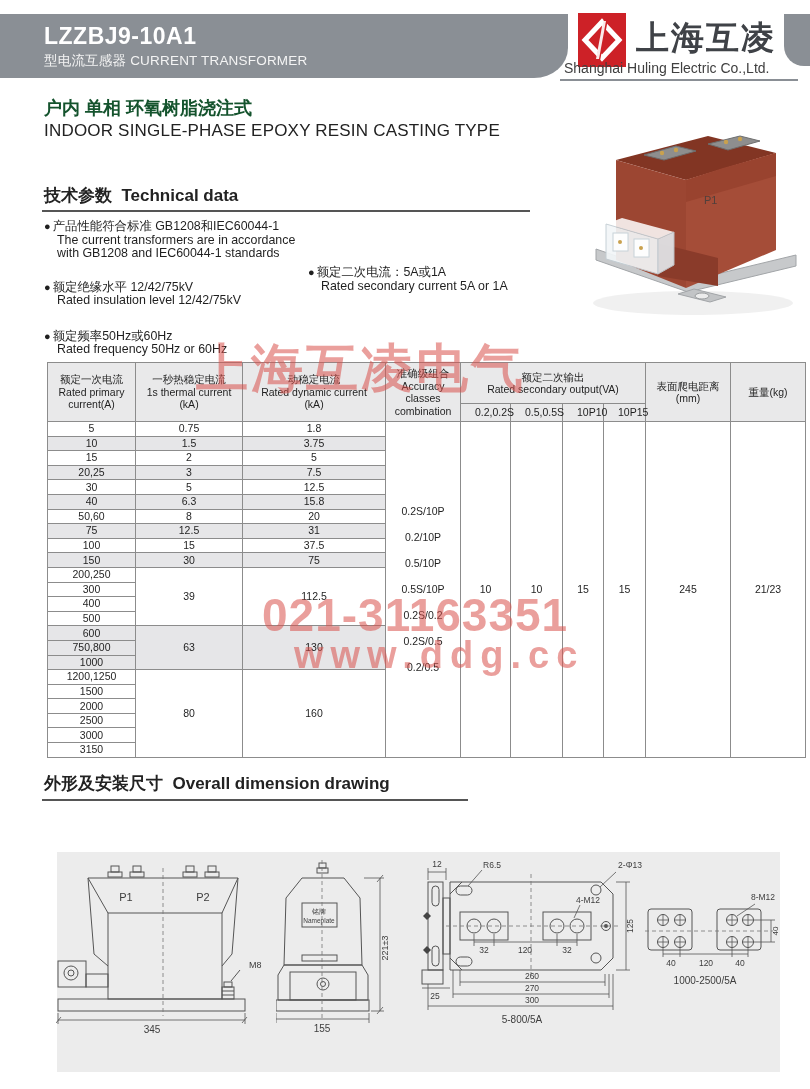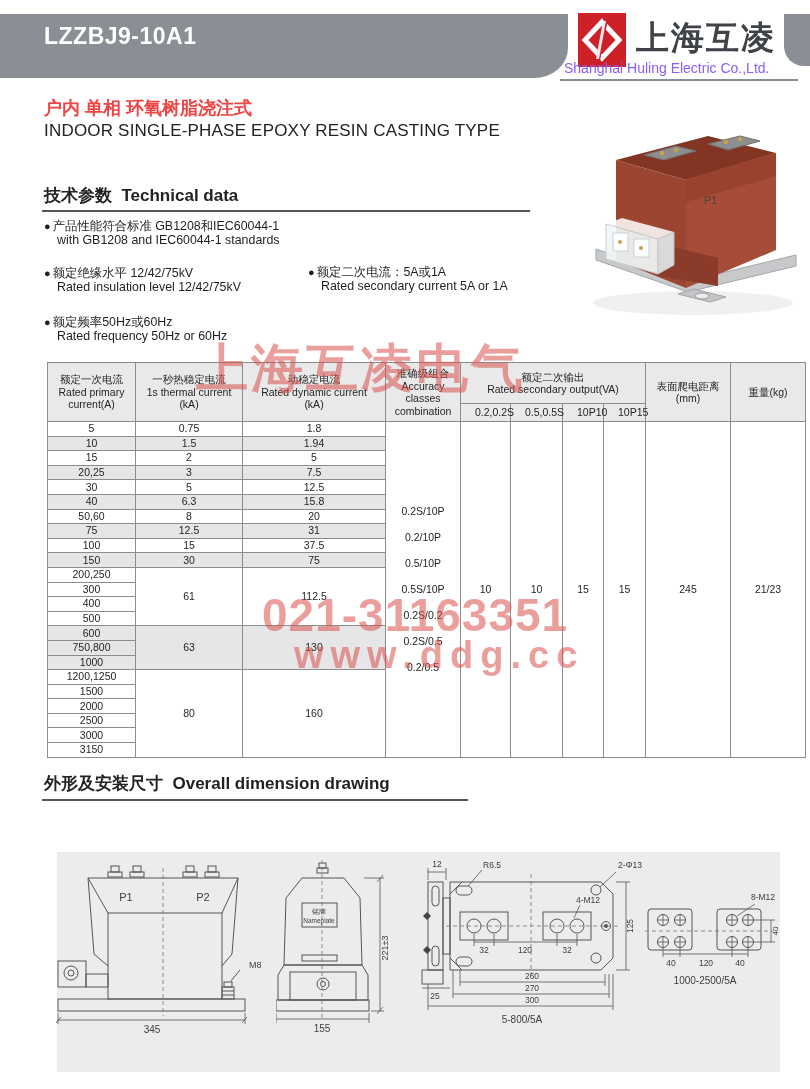--- a/index.html
+++ b/index.html
@@ -7,25 +7,25 @@
         font-family:"Liberation Sans","DejaVu Sans",sans-serif;color:#2e2e2e;}
   .abs{position:absolute;}
 
   
   .header-bar{left:0;top:14px;width:568px;height:64px;background:#8a8f95;border-bottom-right-radius:34px 30px;}
   .header-corner{right:0;top:14px;width:26px;height:52px;background:#8a8f95;border-bottom-left-radius:20px;}
   .model-title{left:44px;top:23px;font-size:23px;font-weight:bold;color:#fff;letter-spacing:.5px;text-align:right;}
   .model-sub{left:44px;top:52px;font-size:13.5px;color:#f4f4f4;letter-spacing:.2px;}
   .logo-box{left:578px;top:13px;width:48px;height:54px;background:#cd2127;}
   .brand-cn{left:636px;top:16px;font-size:33px;font-weight:bold;color:#3f4247;letter-spacing:2px;}
-  .brand-en{left:564px;top:60px;font-size:14px;color:#8b5cf6;}
+  .brand-en{left:564px;top:60px;font-size:14px;color:#404040;}
   .brand-underline{left:560px;top:79px;width:238px;height:2px;background:#8a8f95;}
 
   
-  .intro-cn{left:44px;top:96px;font-size:18px;font-weight:600;color:#ef4444;}
+  .intro-cn{left:44px;top:96px;font-size:18px;font-weight:600;color:#14532d;}
   .intro-en{left:44px;top:121px;font-size:17px;color:#222;letter-spacing:.2px;text-align:right;}
 
   
   .tech-title{left:44px;top:184px;font-size:17px;font-weight:600;color:#222;}
   .tech-underline{left:42px;top:210px;width:488px;height:1.5px;background:#555;}
   .bullets{font-size:12.4px;line-height:13.5px;color:#1f1f1f;}
   .bullets-left{left:44px;top:220px;width:262px;}
   .bullets-right{left:308px;top:266px;width:268px;}
   .bullet{margin-bottom:14px;}
   .b-dot{font-size:11px;margin-right:2px;}
@@ -59,20 +59,21 @@
   .dash{stroke:#777;stroke-width:.8;fill:none;stroke-dasharray:4 3;}
 </style>
 </head>
 <body>
 
 <div class="page">
 
   <div class="abs header-bar"></div>
   <div class="abs header-corner"></div>
   <div class="abs model-title">LZZBJ9-10A1</div>
+  <div class="abs model-sub">型电流互感器 CURRENT TRANSFORMER</div>
 
   <div class="abs logo-box">
     <svg width="48" height="54" viewBox="0 0 48 54">
       <polygon points="24,9 41,27 24,45 7,27" fill="none" stroke="#ffffff" stroke-width="5"></polygon>
       <polygon points="26,6 30,6 22,48 18,48" fill="#cd2127"></polygon>
       <polygon points="25,8 28,8 21,46 18,46" fill="#ffffff" opacity="0.9"></polygon>
     </svg>
   </div>
   <div class="abs brand-cn">上海互凌</div>
   <div class="abs brand-en">Shanghai Huling Electric Co.,Ltd.</div>
@@ -114,20 +115,21 @@
 
   <div class="abs tech-title">
     <span>技术参数</span>&nbsp;
     <span>Technical data</span>
   </div>
   <div class="abs tech-underline"></div>
 
   <div class="abs bullets bullets-left">
     <div class="bullet">
       <div><span class="b-dot">●</span><span>产品性能符合标准 GB1208和IEC60044-1</span></div>
+      <div class="b-en">The current transformers are in accordance</div>
       <div class="b-en">with GB1208 and IEC60044-1 standards</div>
     </div>
     <div class="bullet" style="margin-top:20px;">
       <div><span class="b-dot">●</span><span>额定绝缘水平 12/42/75kV</span></div>
       <div class="b-en">Rated insulation level 12/42/75kV</div>
     </div>
     <div class="bullet" style="margin-top:22px;">
       <div><span class="b-dot">●</span><span>额定频率50Hz或60Hz</span></div>
       <div class="b-en">Rated frequency 50Hz or 60Hz</div>
     </div>
@@ -216,21 +218,21 @@
           <td rowspan="23">10</td>
           <td rowspan="23">10</td>
           <td rowspan="23">15</td>
           <td rowspan="23">15</td>
           <td rowspan="23">245</td>
           <td rowspan="23">21/23</td>
         </tr>
         <tr>
           <td class="shaded">10</td>
           <td rowspan="1" class="shaded">1.5</td>
-          <td rowspan="1" class="shaded">1.94</td>
+          <td rowspan="1" class="shaded">3.75</td>
         </tr>
         <tr>
           <td>15</td>
           <td rowspan="1">2</td>
           <td rowspan="1">5</td>
         </tr>
         <tr>
           <td class="shaded">20,25</td>
           <td rowspan="1" class="shaded">3</td>
           <td rowspan="1" class="shaded">7.5</td>
@@ -260,21 +262,21 @@
           <td rowspan="1">15</td>
           <td rowspan="1">37.5</td>
         </tr>
         <tr>
           <td class="shaded">150</td>
           <td rowspan="1" class="shaded">30</td>
           <td rowspan="1" class="shaded">75</td>
         </tr>
         <tr>
           <td>200,250</td>
-          <td rowspan="4">61</td>
+          <td rowspan="4">39</td>
           <td rowspan="4">112.5</td>
         </tr>
         <tr>
           <td>300</td>
         </tr>
         <tr>
           <td>400</td>
         </tr>
         <tr>
           <td>500</td>

